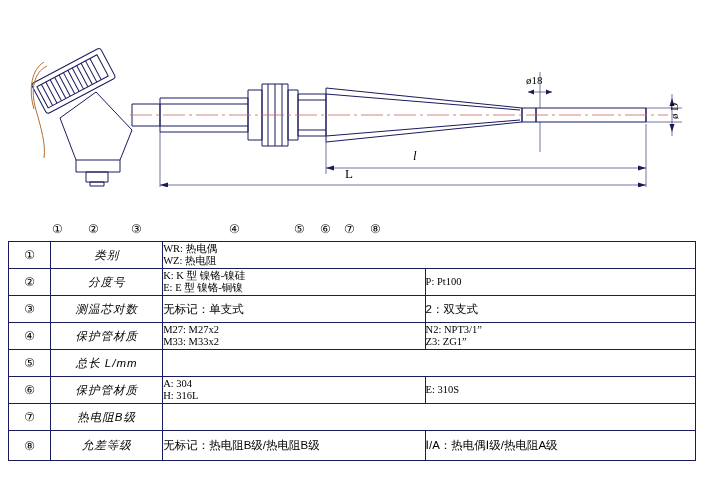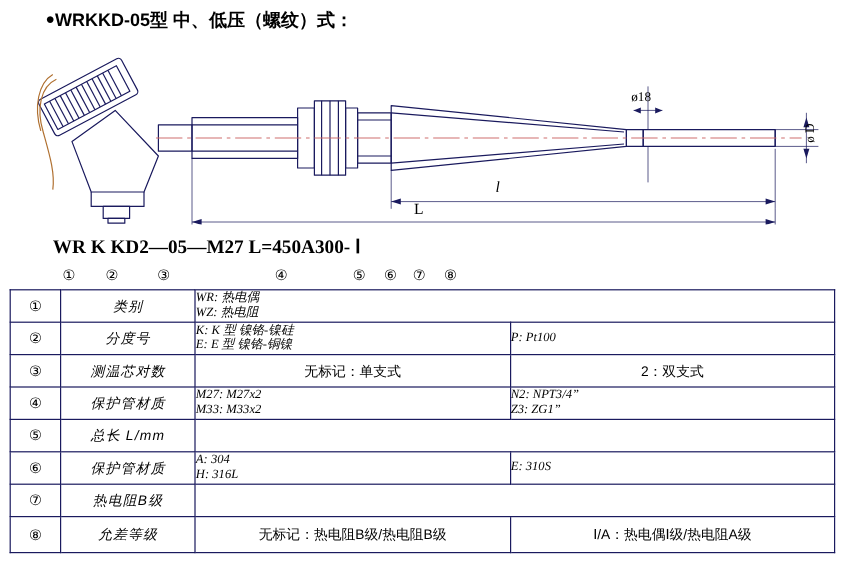--- a/index.html
+++ b/index.html
@@ -98,37 +98,33 @@
   .rowname {
     font-size: 12px;
     letter-spacing: 1px;
   }
   .cellpad { padding: 2px 8px; }
   .twoline {
     line-height: 12px;
     font-size: 10.5px;
     font-family: "Liberation Serif", serif;
   }
-  .twoline div { white-space: nowrap; font-style: italic; }
+  .twoline div { white-space: nowrap; }
   .oneline {
     font-size: 11px;
     white-space: nowrap;
-    text-align: center;
   }
   .cjk { font-size: 11.5px; }
   .tall { height: 30px; }
 </style>
 </head>
 <body>
 
 <div class="page">
 
-  <div class="title">
-    <span class="bullet">●</span><span>WRKKD-05型 中、低压（螺纹）式：</span>
-  </div>
 
   <div class="drawing">
     <svg width="704" height="155" viewBox="0 0 704 155" xmlns="http://www.w3.org/2000/svg">
       <g fill="none" stroke="#1a1a5e" stroke-width="1" stroke-linejoin="round">
 
         <g transform="rotate(-28 84 58)">
           <rect x="40" y="28" width="78" height="34" rx="3"></rect>
           <rect x="44" y="33" width="68" height="24"></rect>
 
           <line x1="49" y1="33" x2="49" y2="57"></line>
@@ -205,23 +201,20 @@
         <path d="M646 153 L638 150.5 L638 155.5 Z" fill="#1a1a5e" stroke="none"></path>
       </g>
 
       <text x="526" y="52" font-family="Liberation Serif, serif" font-size="11" fill="#000">ø18</text>
       <text x="678" y="87" font-family="Liberation Serif, serif" font-size="11" fill="#000" transform="rotate(-90 678 87)">ø D</text>
       <text x="413" y="128" font-family="Liberation Serif, serif" font-size="13" fill="#000" font-style="italic">l</text>
       <text x="345" y="146" font-family="Liberation Serif, serif" font-size="13" fill="#000">L</text>
     </svg>
   </div>
 
-  <div class="modelcode">
-    <span>WR  K  KD2—05—M27  L=450A300- Ⅰ</span>
-  </div>
 
   <div class="circles">
     <span class="c" style="left:52px">①</span>
     <span class="c" style="left:88px">②</span>
     <span class="c" style="left:131px">③</span>
     <span class="c" style="left:229px">④</span>
     <span class="c" style="left:294px">⑤</span>
     <span class="c" style="left:320px">⑥</span>
     <span class="c" style="left:344px">⑦</span>
     <span class="c" style="left:370px">⑧</span>
@@ -294,21 +287,21 @@
           <span class="rowname cjk">保护管材质</span>
         </td>
         <td class="cellpad">
           <div class="twoline">
             <div>M27: M27x2</div>
             <div>M33: M33x2</div>
           </div>
         </td>
         <td class="cellpad">
           <div class="twoline">
-            <div>N2: NPT3/4”</div>
+            <div>N2: NPT3/1”</div>
             <div>Z3: ZG1”</div>
           </div>
         </td>
       </tr>
 
       <tr>
         <td class="col-idx">
           <span class="idx">⑤</span>
         </td>
         <td class="col-name">

